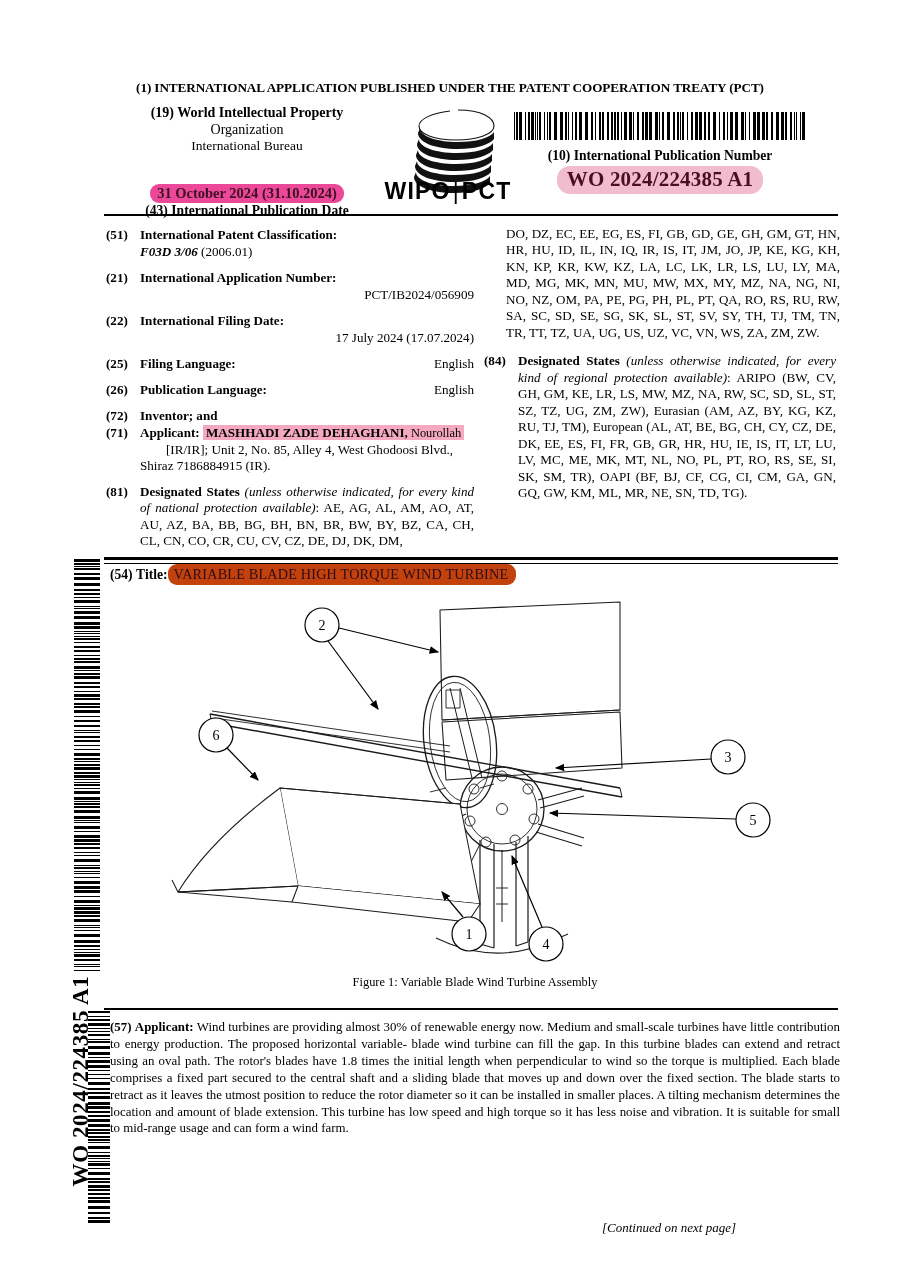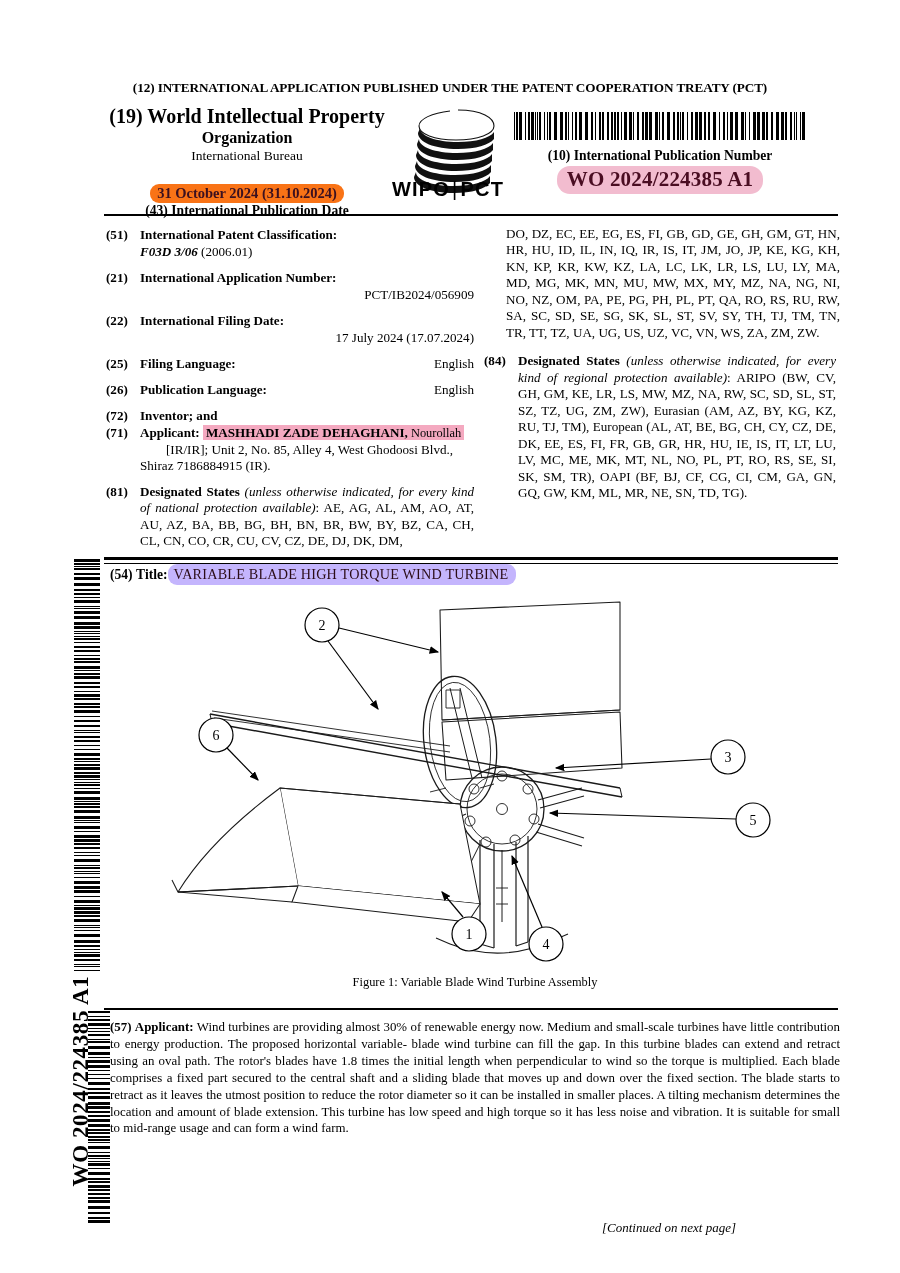--- a/index.html
+++ b/index.html
@@ -27,57 +27,57 @@
     font-weight: bold;
     font-size: 13.2px;
     letter-spacing: -0.1px;
   }
   .wipo-block {
     position: absolute;
     top: 104px; left: 108px; width: 278px;
     text-align: center;
     line-height: 1.22;
   }
-  .wipo-19 { font-weight: bold; font-size: 20px; }
-  .wipo-org { font-weight: bold; font-size: 16px; }
+  .wipo-19 { font-weight: bold; font-size: 14px; }
+  .wipo-org { font-weight: normal; font-size: 14px; }
   .wipo-bureau { font-size: 13.5px; }
   .pub-date-lbl {
     position: absolute;
     top: 167px; left: 108px; width: 278px;
     text-align: center;
     font-weight: bold; font-size: 13.6px; margin-top: 36px;
   }
   .pub-date-val {
     position: absolute;
     top: 184px; left: 108px; width: 278px;
     text-align: center;
   }
   .pub-date-val span {
-    background: #f97316;
+    background: #ec4899;
     color: #3b1020;
     font-weight: bold;
     font-size: 14.5px;
     padding: 1px 7px 2px 7px;
     border-radius: 9px;
   }
 
   
   .wipo-logo {
     position: absolute;
     top: 106px; left: 386px;
     width: 124px; height: 100px;
   }
   .wipo-logo svg { display:block; }
   .wipo-word {
     position: absolute;
     top: 178px; left: 380px; width: 136px;
     text-align: center;
     font-family: "Liberation Sans", sans-serif;
     font-weight: bold;
-    font-size: 20px;
+    font-size: 23px;
     letter-spacing: 1.2px;
   }
   .wipo-word .bar { font-weight: 300; padding: 0 2px; }
 
   
   .barcode-top {
     position: absolute;
     top: 112px; left: 513px;
     width: 292px; height: 28px;
   }
@@ -163,21 +163,21 @@
     top: 558px; left: 74px;
     width: 26px; height: 418px;
   }
   .title-line {
     position: absolute;
     top: 566px; left: 110px; width: 720px;
     font-size: 13.6px;
   }
   .title-line .tcode { font-weight: bold; }
   .title-hl {
-    background: #c4b5fd;
+    background: #c2410c;
     color: #2b0c17;
     padding: 2px 8px 3px 6px;
     border-radius: 9px;
     font-size: 14.2px;
     letter-spacing: 0.2px;
   }
 
   
   .figure-area {
     position: absolute;
@@ -229,21 +229,21 @@
     text-align: center;
     font-style: italic;
     font-size: 13px;
   }
 </style>
 </head>
 <body>
 
 <div class="page">
 
-  <div class="hdr-12">(12) INTERNATIONAL APPLICATION PUBLISHED UNDER THE PATENT COOPERATION TREATY (PCT)</div>
+  <div class="hdr-12">(1) INTERNATIONAL APPLICATION PUBLISHED UNDER THE PATENT COOPERATION TREATY (PCT)</div>
 
   <div class="wipo-block">
     <div class="wipo-19">(19) World Intellectual Property</div>
     <div class="wipo-org">Organization</div>
     <div class="wipo-bureau">International Bureau</div>
   </div>
 
   <div class="pub-date-lbl">(43) International Publication Date</div>
   <div class="pub-date-val">
     <span>31 October 2024 (31.10.2024)</span>

